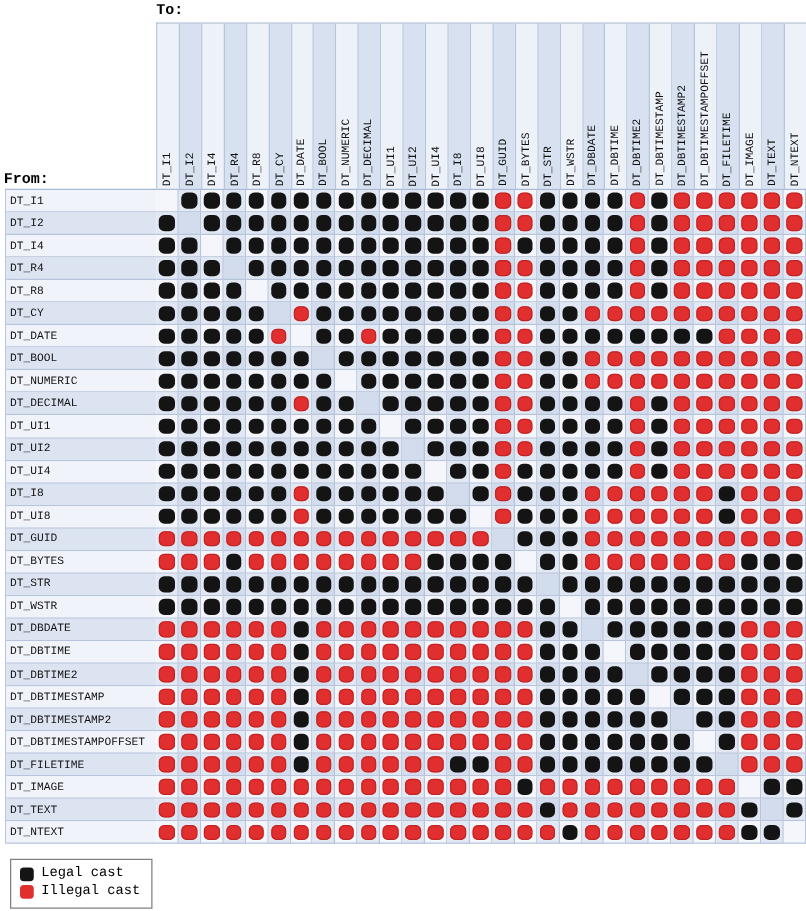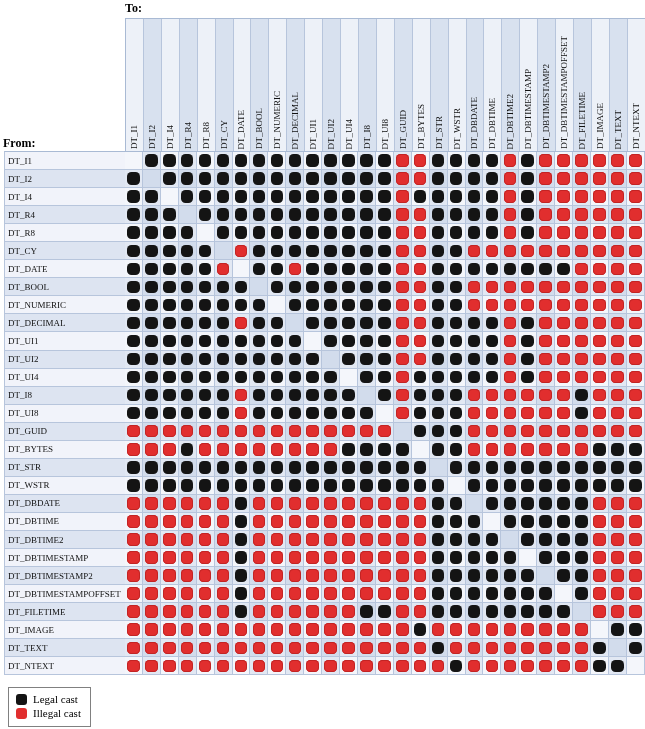--- a/index.html
+++ b/index.html
@@ -1,18 +1,18 @@
 <!DOCTYPE html>
 <html><head>
 <meta charset="utf-8">
 <style>
   html,body{margin:0;padding:0;background:#fff;}
   #canvas{
     position:relative;width:645px;height:729px;background:#fff;
-    font-family:Liberation Serif, serif;color:#000;overflow:hidden;
+    font-family:Liberation Mono, monospace;color:#000;overflow:hidden;
   }
   .corner-label{position:absolute;font-size:12px;font-weight:bold;}
   #to-label{left:125px;top:1px;}
   #from-label{left:3px;top:136px;}
 
   
   #col-headers{
     position:absolute;left:125px;top:18px;width:520px;height:133px;
     display:grid;grid-template-columns:repeat(29,17.931px);
     border-top:1px solid #a9bad4;border-left:1px solid #a9bad4;box-sizing:border-box;

